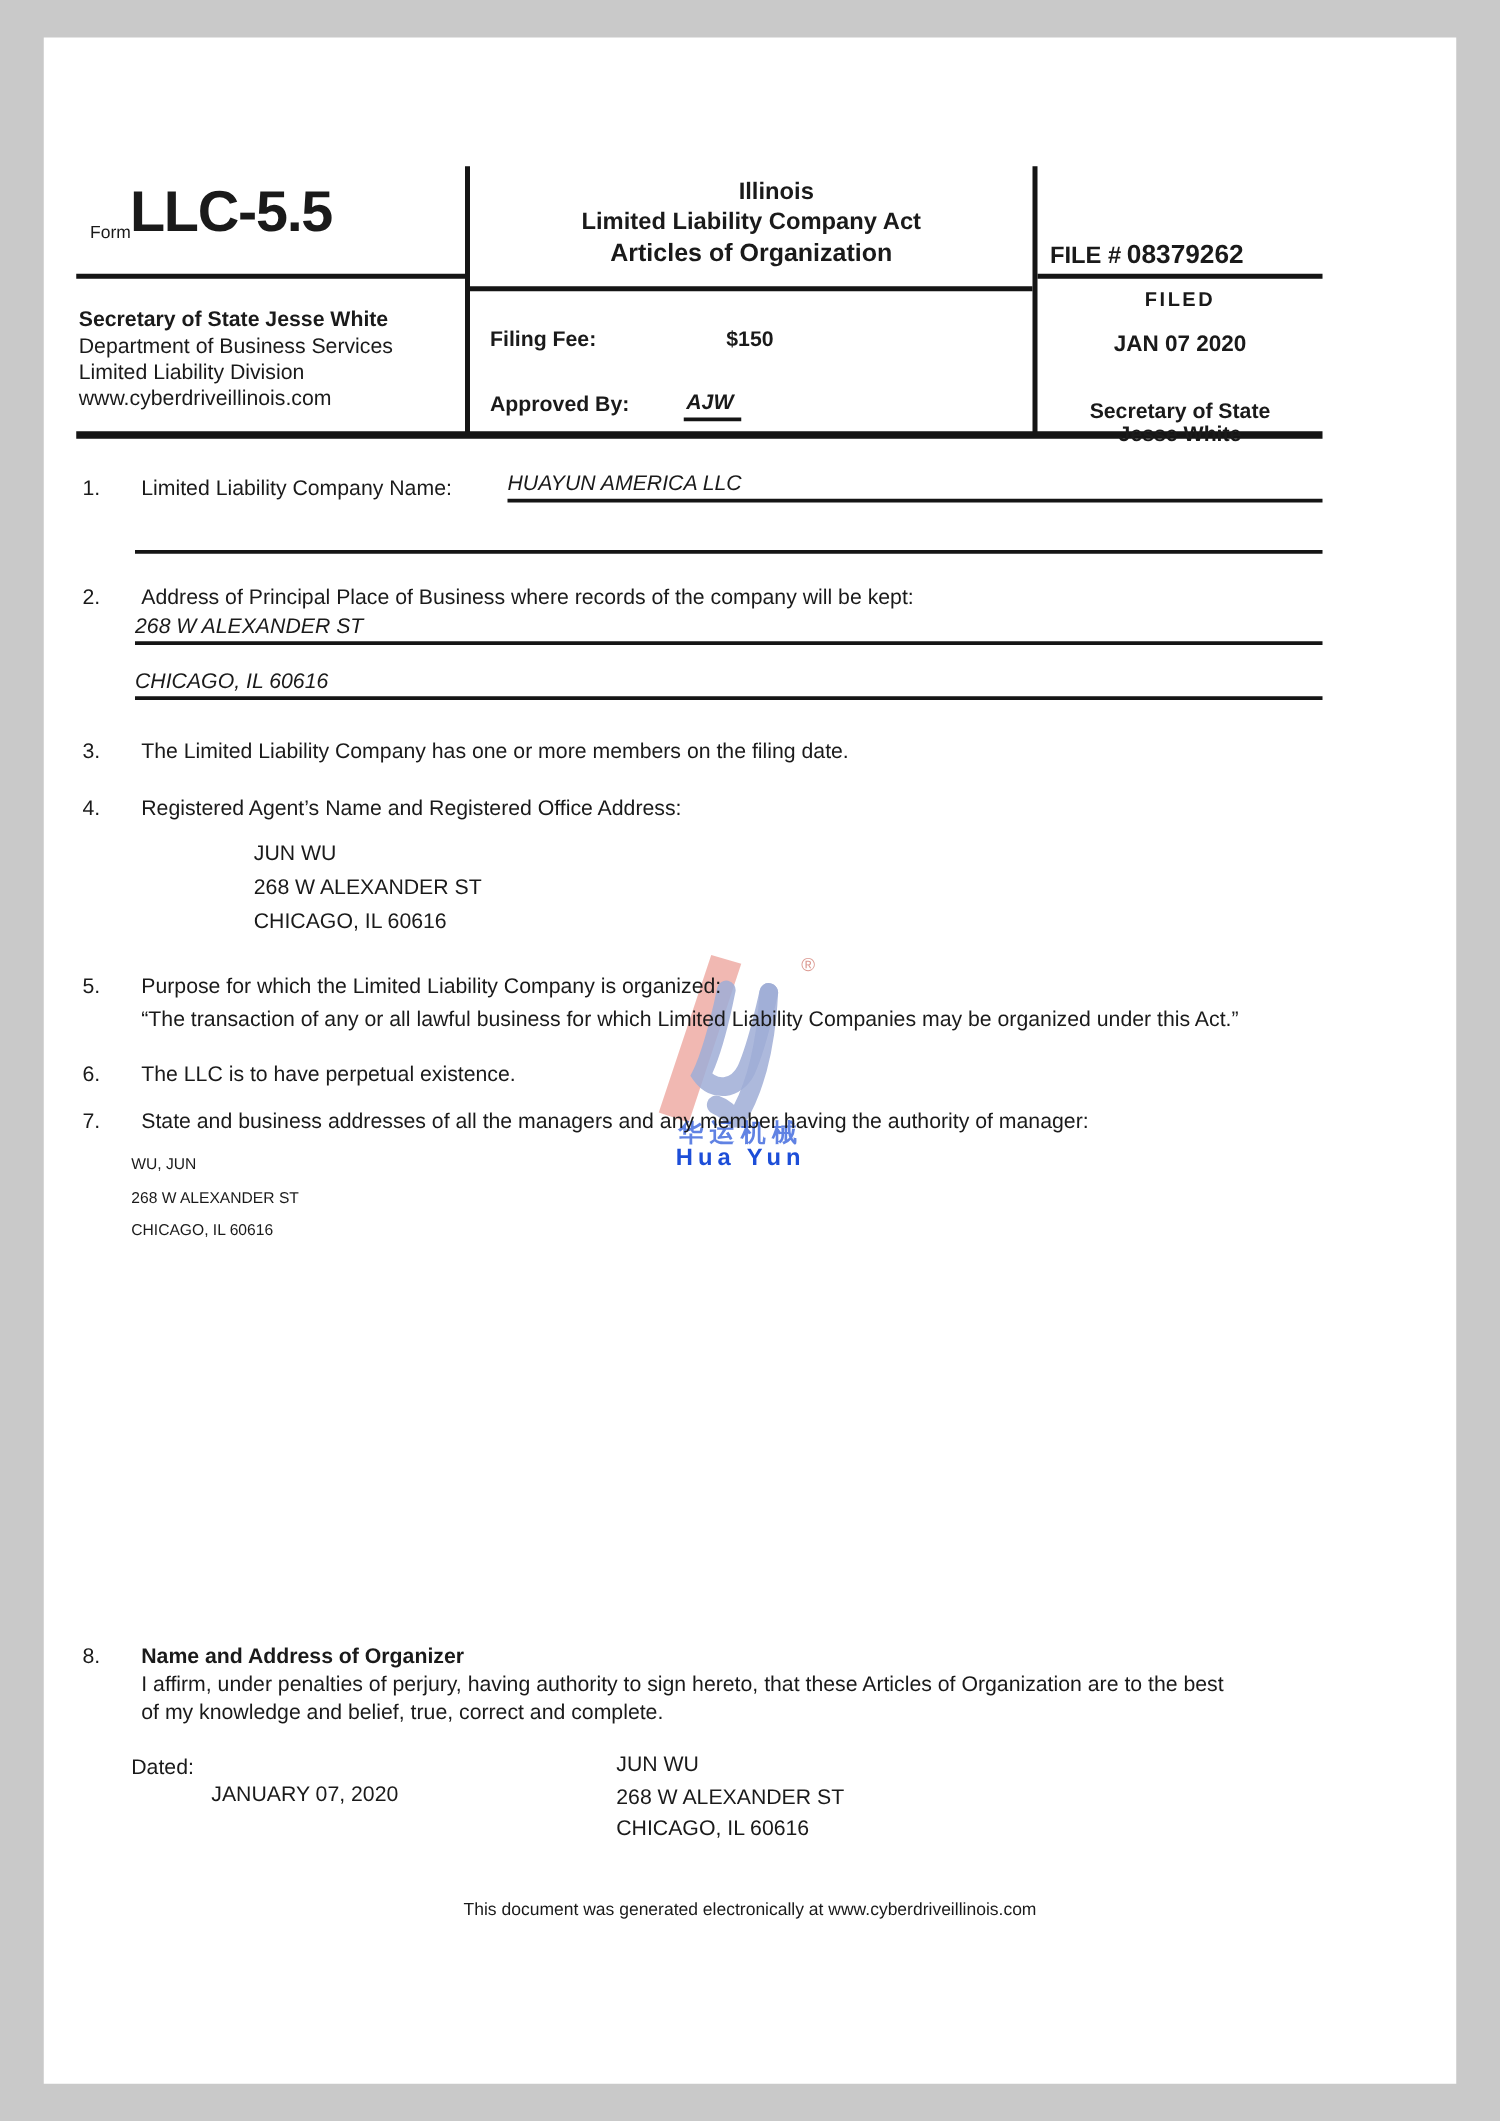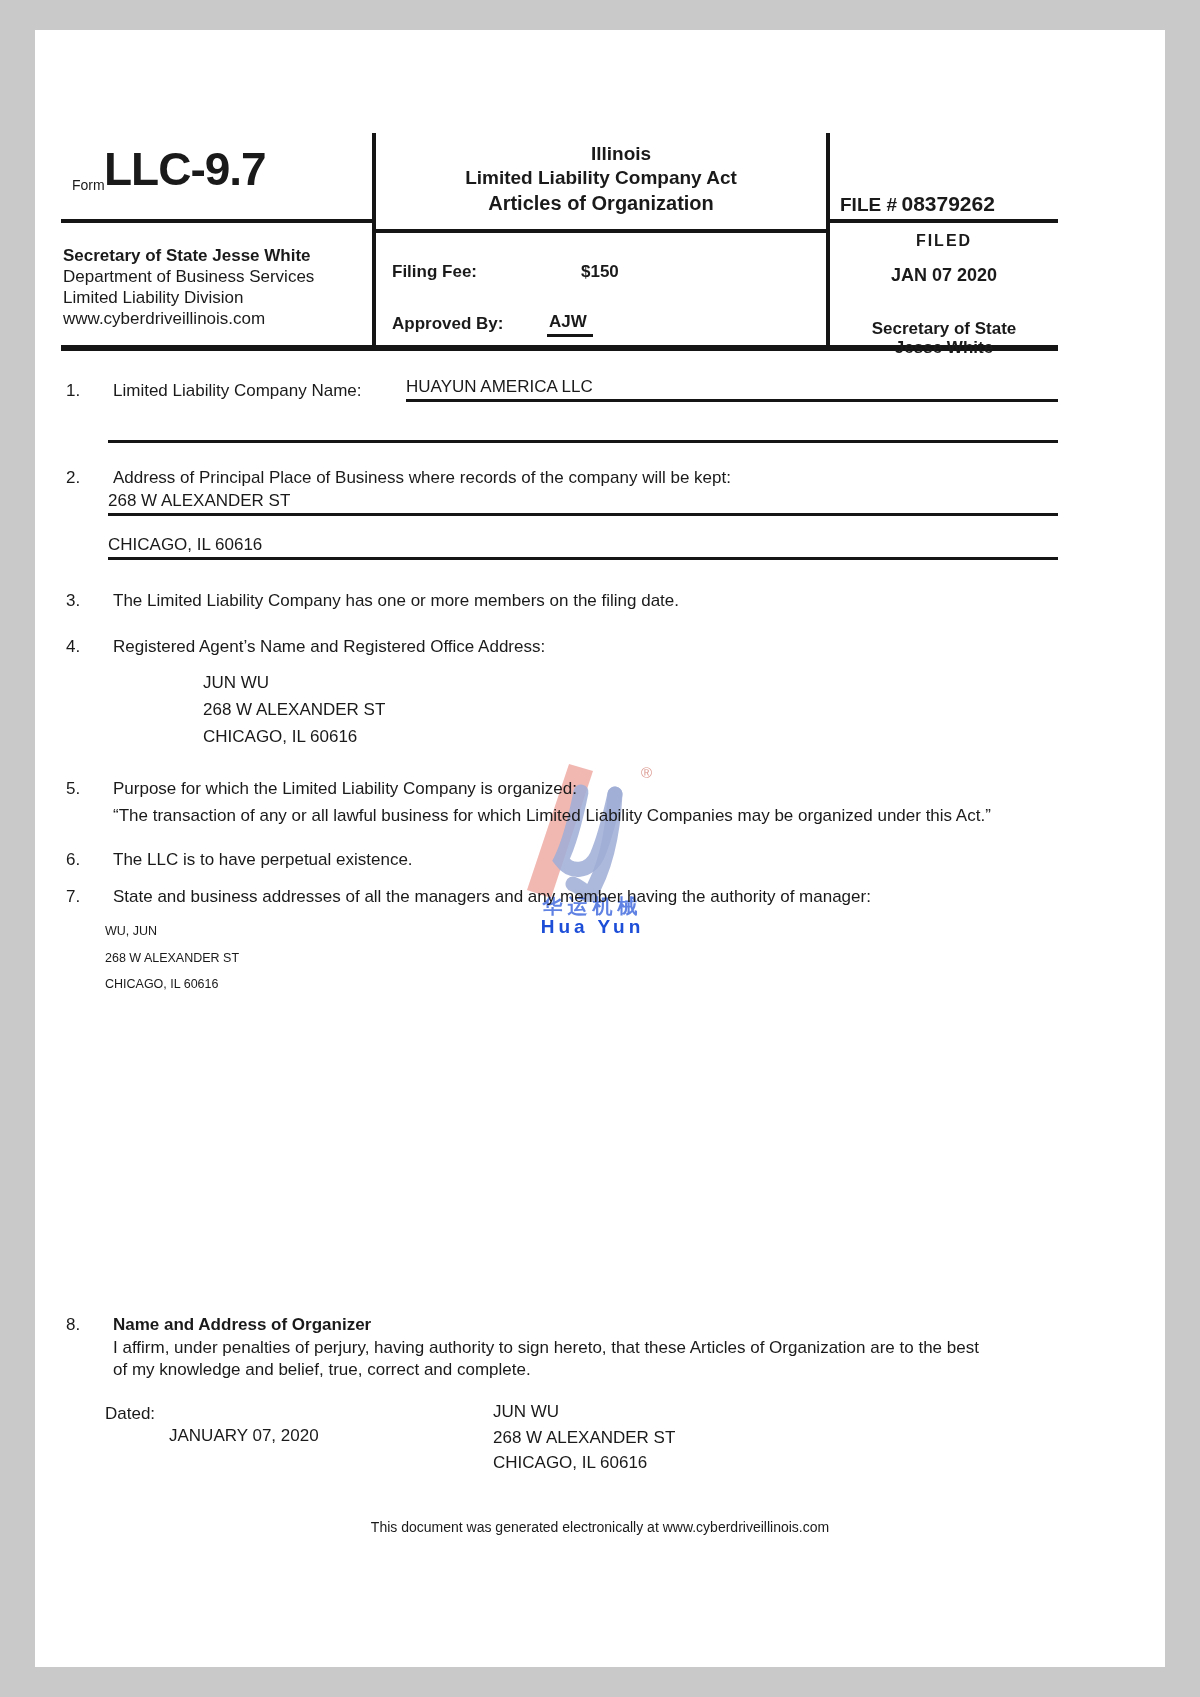--- a/index.html
+++ b/index.html
@@ -6,39 +6,39 @@
   body{background:#c9c9c9;width:1200px;height:1697px;position:relative;
        font-family:"Liberation Sans","DejaVu Sans",sans-serif;color:#1a1a1a;}
   .abs{position:absolute;}
   .paper{left:35px;top:30px;width:1130px;height:1637px;background:#ffffff;}
   .t{font-size:17px;line-height:1.25;color:#1a1a1a;white-space:nowrap;}
   .b{font-weight:bold;}
   .rule{background:#151515;}
   .num{font-size:17px;}
   .small{font-size:12.5px;}
   .center{text-align:center;}
-  .uval{border-bottom:3px solid #151515;}
+  .uval{border-bottom:3px solid #151515;font-style:italic;}
   .wm-text{color:#1d4ed8;font-weight:bold;letter-spacing:4px;}
 </style>
 </head>
 <body>
 
 <div class="abs paper"></div>
 
 <svg class="abs" style="left:505px;top:762px;" width="150" height="140" viewBox="0 0 150 140">
   <path d="M64 2 L88 9 L46 136 L22 128 Z" fill="#efaca4" opacity="0.85"></path>
   <path d="M76 30 C70 60 62 86 56 98 C66 112 84 110 92 94 C100 76 106 50 110 32" fill="none" stroke="#9fadd6" stroke-width="15" stroke-linecap="round" opacity="0.85"></path>
   <path d="M110 32 C108 72 100 108 84 134 C78 128 74 124 68 122" fill="none" stroke="#9fadd6" stroke-width="15" stroke-linecap="round" opacity="0.85"></path>
 </svg>
 <div class="abs" style="left:641px;top:764px;font-size:15px;color:#dc9a92;">®</div>
 <div class="abs wm-text center" style="left:495px;top:893px;width:195px;font-size:20px;letter-spacing:5px;opacity:.7;">华运机械</div>
 <div class="abs wm-text center" style="left:495px;top:916px;width:195px;font-size:19px;">Hua Yun</div>
 
 <div class="abs t" style="left:72px;top:177px;font-size:14px;">Form</div>
-<div class="abs t b" style="left:104px;top:146px;font-size:46px;letter-spacing:-1px;line-height:1;">LLC-9.7</div>
+<div class="abs t b" style="left:104px;top:146px;font-size:46px;letter-spacing:-1px;line-height:1;">LLC-5.5</div>
 
 <div class="abs rule" style="left:61px;top:219px;width:312px;height:4px;"></div>
 <div class="abs rule" style="left:372px;top:133px;width:4px;height:217px;"></div>
 <div class="abs rule" style="left:826px;top:133px;width:4px;height:217px;"></div>
 <div class="abs rule" style="left:376px;top:229px;width:450px;height:4px;"></div>
 <div class="abs rule" style="left:830px;top:219px;width:228px;height:4px;"></div>
 <div class="abs rule" style="left:61px;top:345px;width:997px;height:6px;"></div>
 
 <div class="abs t b" style="left:63px;top:245px;">Secretary of State Jesse White</div>
 <div class="abs t" style="left:63px;top:266px;">Department of Business Services</div>

